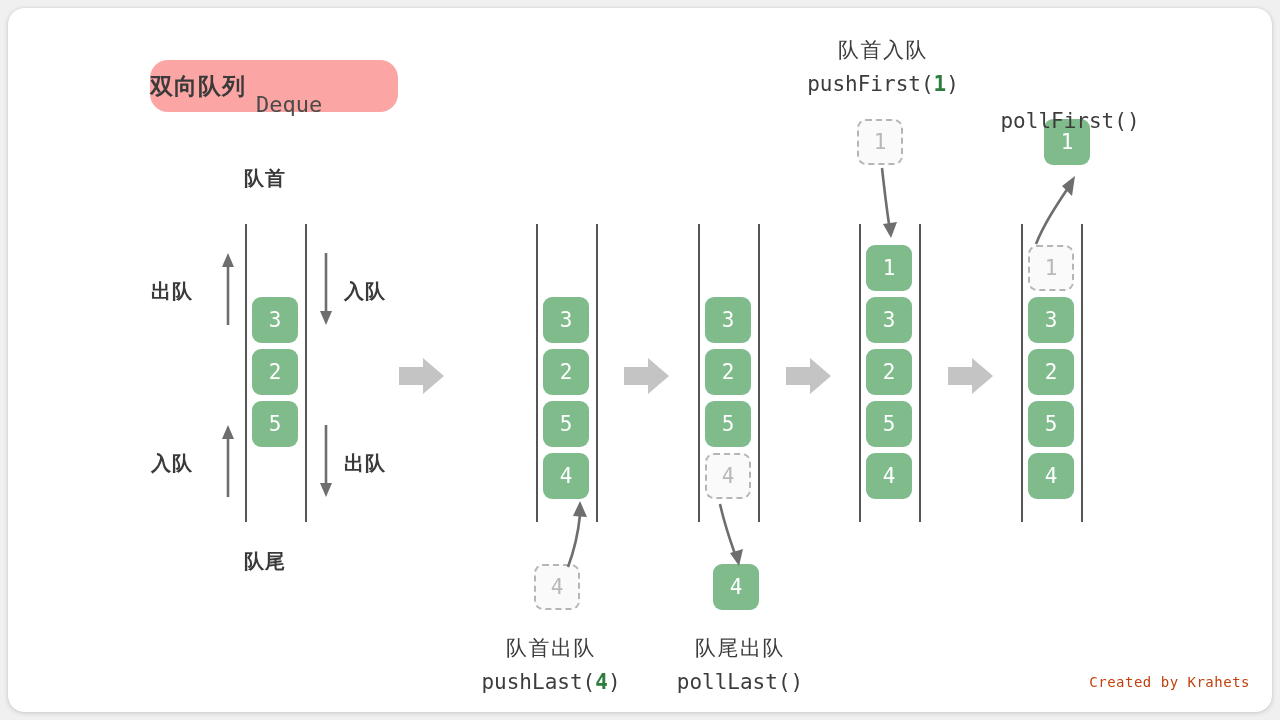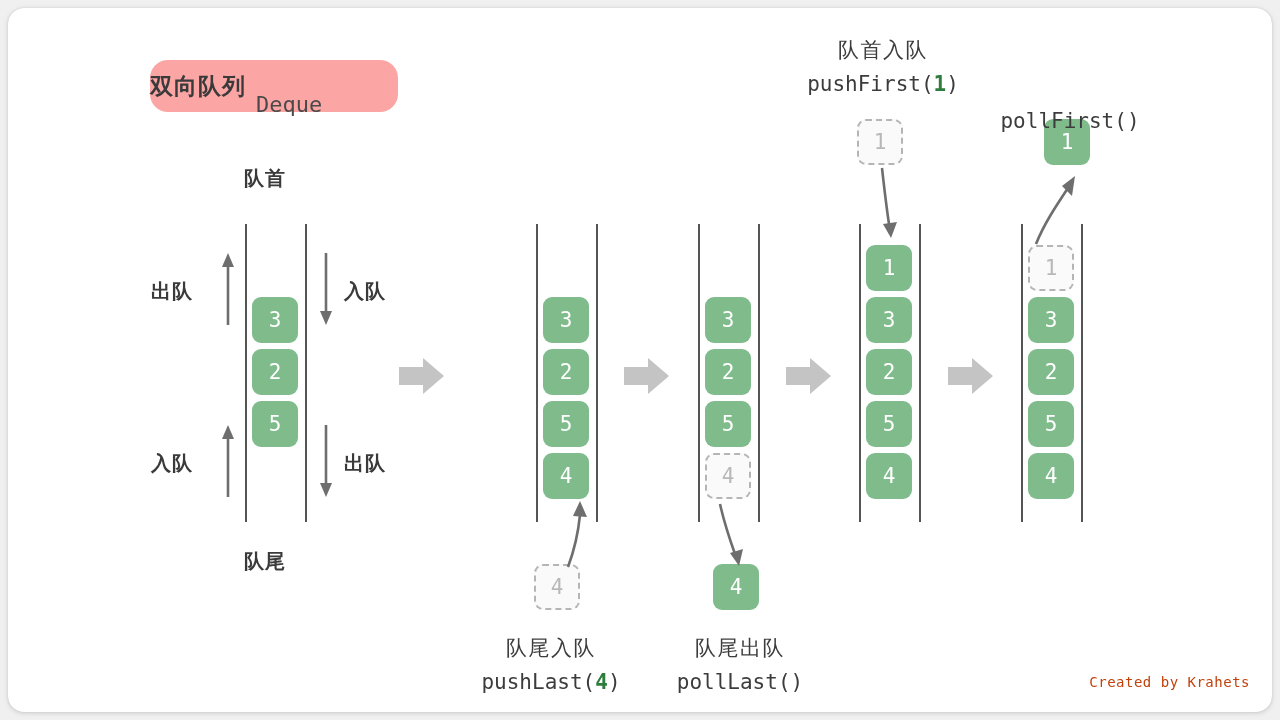--- a/index.html
+++ b/index.html
@@ -249,21 +249,21 @@
     <svg class="motion" style="left:1010px; top:158px;" width="80" height="80">
       <path d="M 18,78 C 26,58 38,40 50,22" stroke="#6e6e6e" stroke-width="2.6" fill="none"></path>
       <polygon points="57,10 44,20 54,30" fill="#6e6e6e"></polygon>
     </svg>
 
     <div class="abs cap-cn" style="left:775px; top:28px; width:200px;">队首入队</div>
     <div class="abs cap-mono" style="left:765px; top:64px; width:220px;"><span>pushFirst(</span><span class="arg">1</span><span>)</span></div>
 
     <div class="abs cap-mono" style="left:962px; top:64px; width:200px;margin-top:37px;"><span>pollFirst(</span><span class="arg"></span><span>)</span></div>
 
-    <div class="abs cap-cn" style="left:443px; top:626px; width:200px;">队尾入队</div>
+    <div class="abs cap-cn" style="left:443px; top:626px; width:200px;">队首出队</div>
     <div class="abs cap-mono" style="left:433px; top:662px; width:220px;"><span>pushLast(</span><span class="arg">4</span><span>)</span></div>
 
     <div class="abs cap-cn" style="left:632px; top:626px; width:200px;">队尾出队</div>
     <div class="abs cap-mono" style="left:632px; top:662px; width:200px;"><span>pollLast(</span><span class="arg"></span><span>)</span></div>
 
     <div id="watermark">Created by Krahets</div>
 
   </div>
 </div>
 

